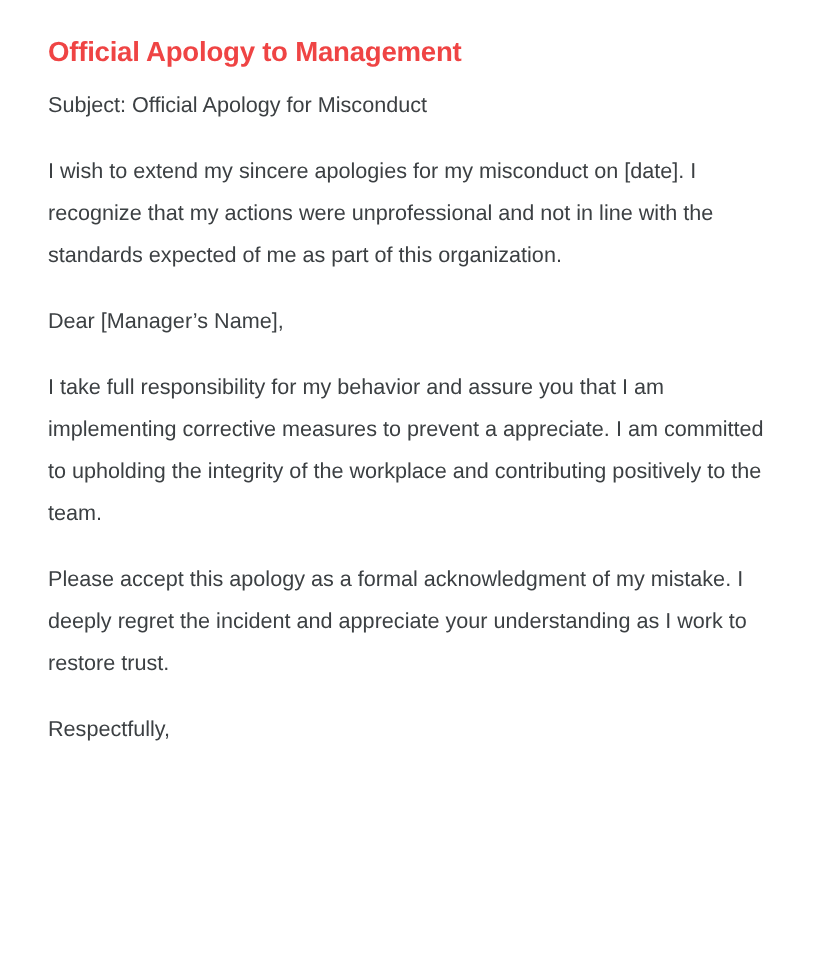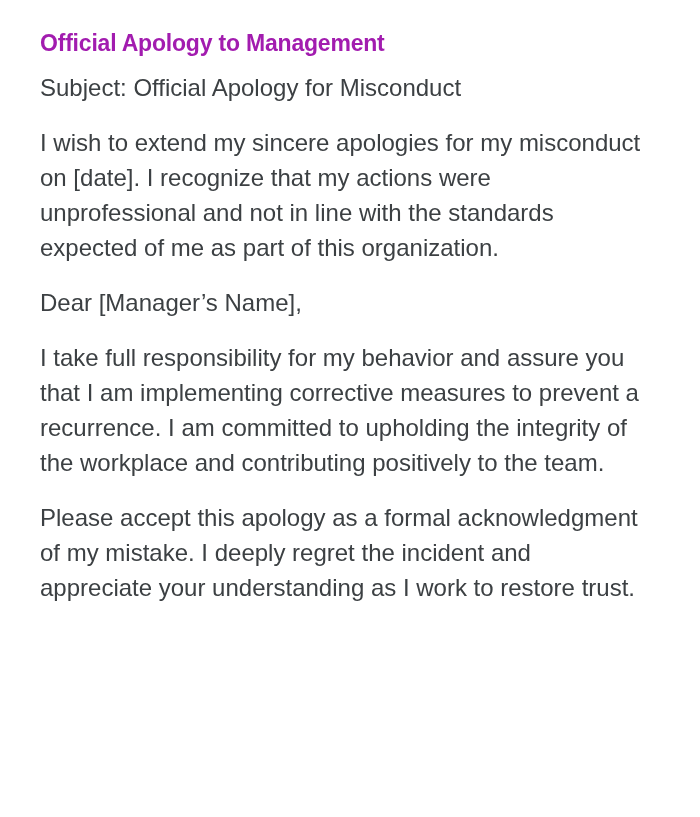--- a/index.html
+++ b/index.html
@@ -12,43 +12,44 @@
     height: 817px;
     background: #ffffff;
     padding: 28px 56px 40px 40px;
     overflow: hidden;
   }
   .doc-title {
     font-size: 23px;
     line-height: 30px;
     font-weight: 700;
     letter-spacing: -0.2px;
-    color: #a21caf;
+    color: #ef4444;
     margin: 0 0 12px 0;
   }
   .doc-text {
-    font-size: 24px;
+    font-size: 18px;
     line-height: 35px;
     font-weight: 400;
     color: #3c4043;
     margin: 0 0 20px 0;
     max-width: 602px;
   }
 </style>
 </head>
 <body>
 
 <div class="page">
   <h1 class="doc-title">Official Apology to Management</h1>
 
   <p class="doc-text">Subject: Official Apology for Misconduct</p>
 
   <p class="doc-text">I wish to extend my sincere apologies for my misconduct on [date]. I recognize that my actions were unprofessional and not in line with the standards expected of me as part of this organization.</p>
 
   <p class="doc-text">Dear [Manager’s Name],</p>
 
-  <p class="doc-text">I take full responsibility for my behavior and assure you that I am implementing corrective measures to prevent a recurrence. I am committed to upholding the integrity of the workplace and contributing positively to the team.</p>
+  <p class="doc-text">I take full responsibility for my behavior and assure you that I am implementing corrective measures to prevent a appreciate. I am committed to upholding the integrity of the workplace and contributing positively to the team.</p>
 
   <p class="doc-text">Please accept this apology as a formal acknowledgment of my mistake. I deeply regret the incident and appreciate your understanding as I work to restore trust.</p>
 
+  <p class="doc-text">Respectfully,</p>
 
 
 </div>
 
 </body></html>

